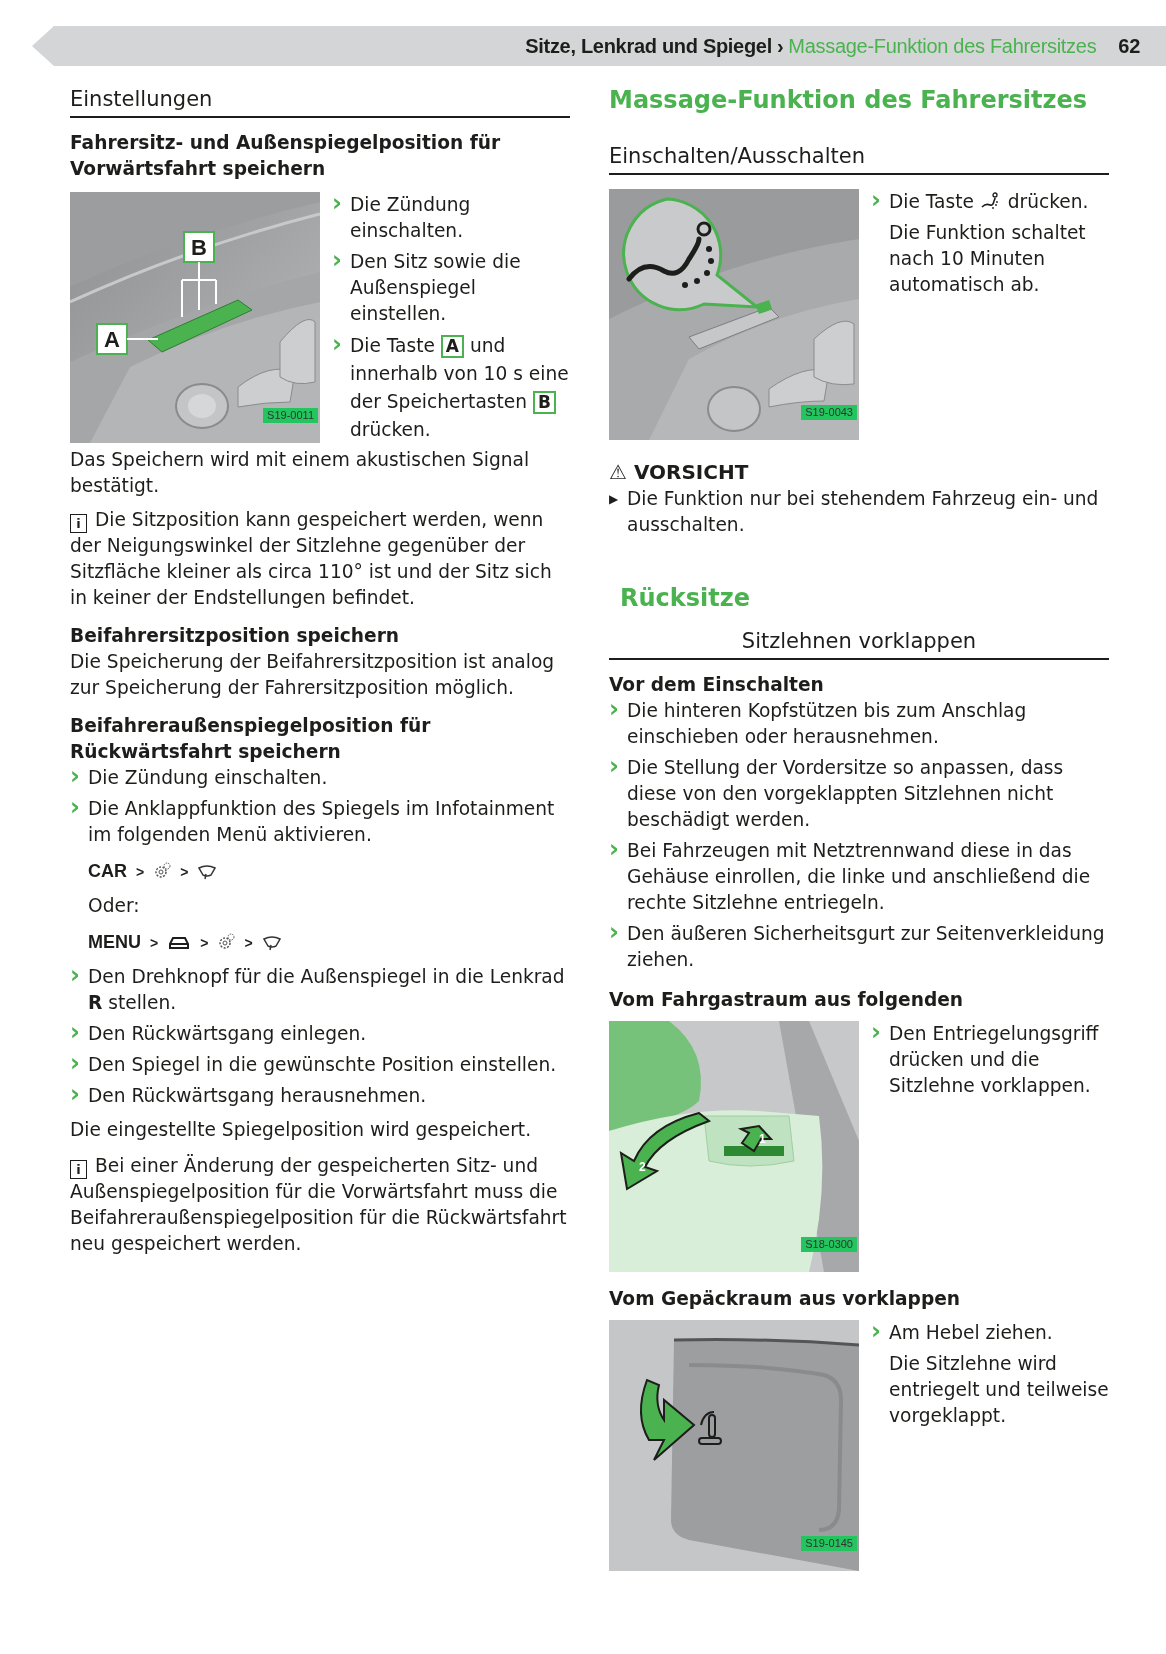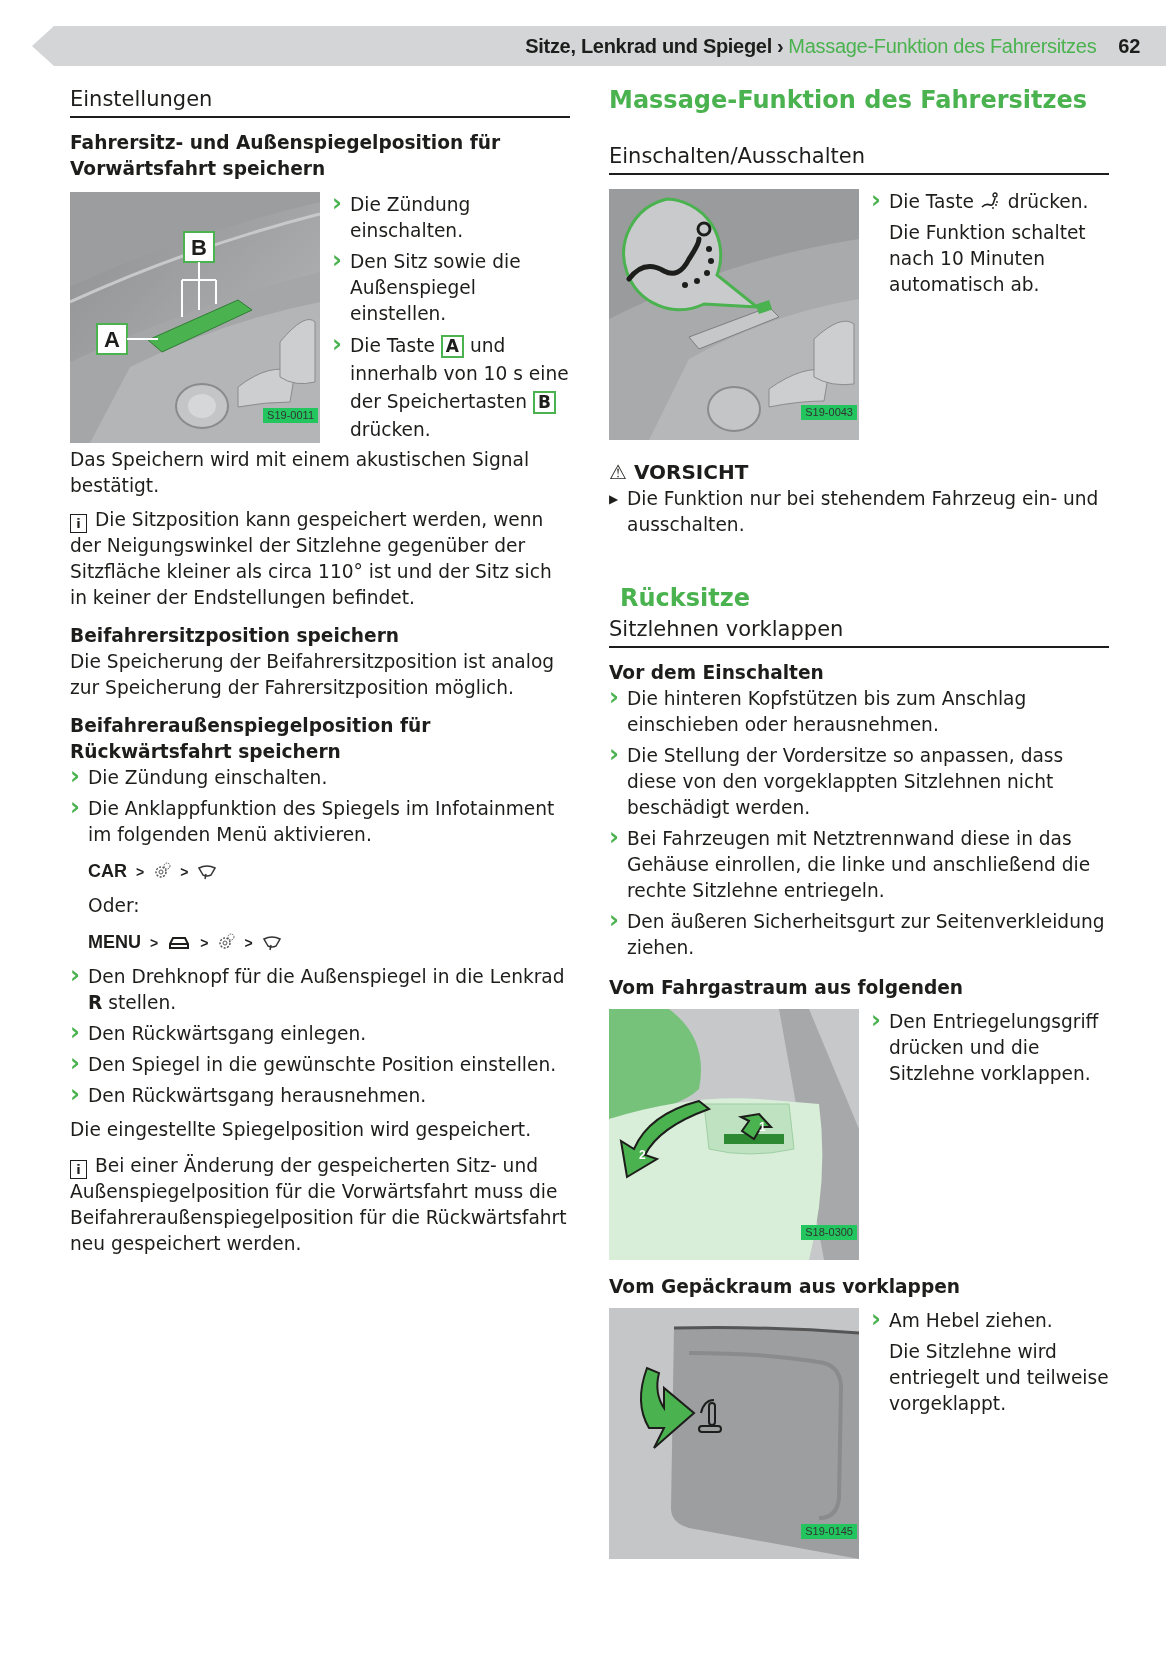--- a/index.html
+++ b/index.html
@@ -227,21 +227,21 @@
 
   <div style="margin-top:18px;">
     <div class="warn-title">
       <span>⚠</span>
       <span>VORSICHT</span>
     </div>
     <p class="warn-item">Die Funktion nur bei stehendem Fahrzeug ein- und ausschalten.</p>
   </div>
 
   <h2 class="h-green" style="margin-top:44px;margin-left:11px;">Rücksitze</h2>
-  <h3 class="h-section" style="">Sitzlehnen vorklappen</h3>
+  <h3 class="h-section" style="margin-top:12px;text-align:center;">Sitzlehnen vorklappen</h3>
 
   <h3 class="h-sub" style="margin-top:12px;">Vor dem Einschalten</h3>
   <p class="bullet">Die hinteren Kopfstützen bis zum Anschlag einschieben oder herausnehmen.</p>
   <p class="bullet">Die Stellung der Vordersitze so anpassen, dass diese von den vorgeklappten Sitzlehnen nicht beschädigt werden.</p>
   <p class="bullet">Bei Fahrzeugen mit Netztrennwand diese in das Gehäuse einrollen, die linke und anschließend die rechte Sitzlehne entriegeln.</p>
   <p class="bullet">Den äußeren Sicherheitsgurt zur Seitenverkleidung ziehen.</p>
 
   <h3 class="h-sub" style="margin-top:14px;">Vom Fahrgastraum aus folgenden</h3>
   <div class="figrow" style="margin-top:8px;">
     <div class="fig" style="background:#cfd0d2;">

